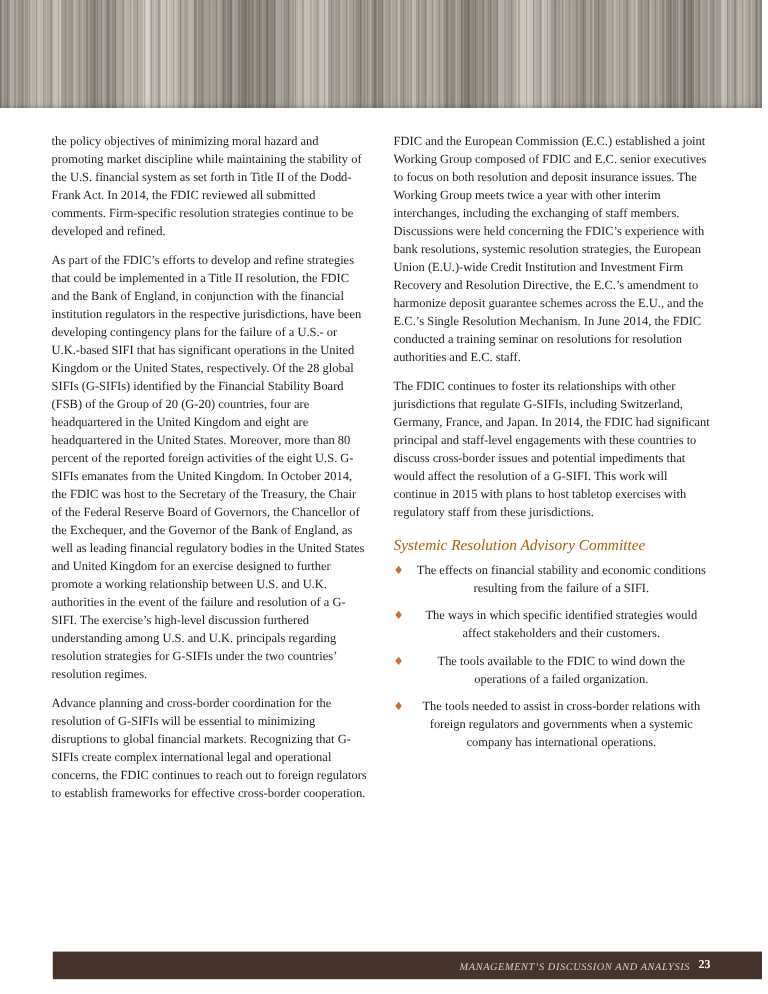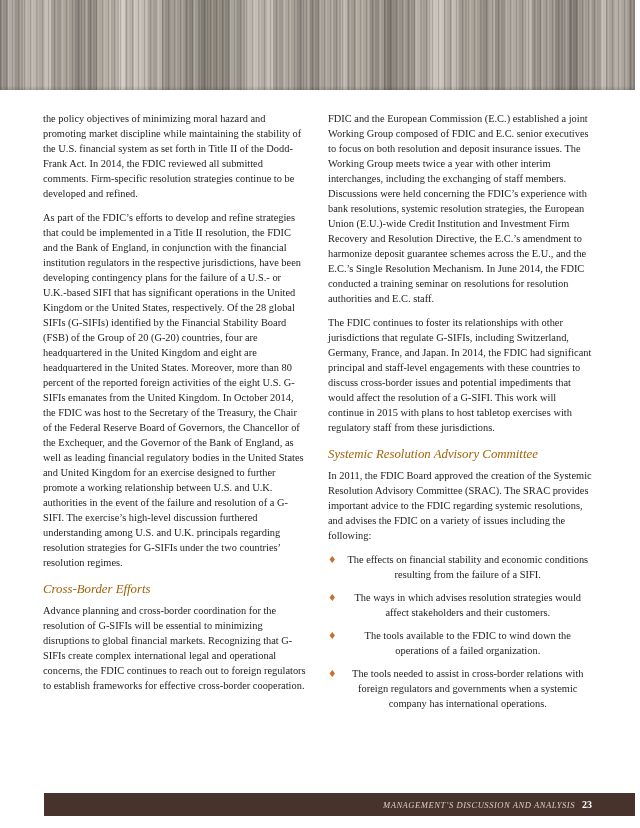--- a/index.html
+++ b/index.html
@@ -108,37 +108,35 @@
 
 <div class="page">
 
   <div class="wood-header"></div>
 
   <div class="content">
 
     <div class="col">
       <p>the policy objectives of minimizing moral hazard and promoting market discipline while maintaining the stability of the U.S. financial system as set forth in Title II of the Dodd-Frank Act.  In 2014, the FDIC reviewed all submitted comments.  Firm-specific resolution strategies continue to be developed and refined.</p>
       <p>As part of the FDIC’s efforts to develop and refine strategies that could be implemented in a Title II resolution, the FDIC and the Bank of England, in conjunction with the financial institution regulators in the respective jurisdictions, have been developing contingency plans for the failure of a U.S.- or U.K.-based SIFI that has significant operations in the United Kingdom or the United States, respectively.  Of the 28 global SIFIs (G-SIFIs) identified by the Financial Stability Board (FSB) of the Group of 20 (G-20) countries, four are headquartered in the United Kingdom and eight are headquartered in the United States.  Moreover, more than 80 percent of the reported foreign activities of the eight U.S. G-SIFIs emanates from the United Kingdom.  In October 2014, the FDIC was host to the Secretary of the Treasury, the Chair of the Federal Reserve Board of Governors, the Chancellor of the Exchequer, and the Governor of the Bank of England, as well as leading financial regulatory bodies in the United States and United Kingdom for an exercise designed to further promote a working relationship between U.S. and U.K. authorities in the event of the failure and resolution of a G-SIFI.  The exercise’s high-level discussion furthered understanding among U.S. and U.K. principals regarding resolution strategies for G-SIFIs under the two countries’ resolution regimes.</p>
-      <h2 class="heading">Cross-Border Efforts</h2>
       <p>Advance planning and cross-border coordination for the resolution of G-SIFIs will be essential to minimizing disruptions to global financial markets.  Recognizing that G-SIFIs create complex international legal and operational concerns, the FDIC continues to reach out to foreign regulators to establish frameworks for effective cross-border cooperation.</p>
     </div>
 
     <div class="col">
       <p>FDIC and the European Commission (E.C.) established a joint Working Group composed of FDIC and E.C. senior executives to focus on both resolution and deposit insurance issues.  The Working Group meets twice a year with other interim interchanges, including the exchanging of staff members.  Discussions were held concerning the FDIC’s experience with bank resolutions, systemic resolution strategies, the European Union (E.U.)-wide Credit Institution and Investment Firm Recovery and Resolution Directive, the E.C.’s amendment to harmonize deposit guarantee schemes across the E.U., and the E.C.’s Single Resolution Mechanism.  In June 2014, the FDIC conducted a training seminar on resolutions for resolution authorities and E.C. staff.</p>
       <p>The FDIC continues to foster its relationships with other jurisdictions that regulate G-SIFIs, including Switzerland, Germany, France, and Japan.  In 2014, the FDIC had significant principal and staff-level engagements with these countries to discuss cross-border issues and potential impediments that would affect the resolution of a G-SIFI.  This work will continue in 2015 with plans to host tabletop exercises with regulatory staff from these jurisdictions.</p>
       <h2 class="heading">Systemic Resolution Advisory Committee</h2>
-      <p>In 2011, the FDIC Board approved the creation of the Systemic Resolution Advisory Committee (SRAC).  The SRAC provides important advice to the FDIC regarding systemic resolutions, and advises the FDIC on a variety of issues including the following:</p>
       <ul class="bullets">
         <li>
           <span class="diamond">♦</span>
           <span class="bullet-text">The effects on financial stability and economic conditions resulting from the failure of a SIFI.</span>
         </li>
         <li>
           <span class="diamond">♦</span>
-          <span class="bullet-text">The ways in which advises resolution strategies would affect stakeholders and their customers.</span>
+          <span class="bullet-text">The ways in which specific identified strategies would affect stakeholders and their customers.</span>
         </li>
         <li>
           <span class="diamond">♦</span>
           <span class="bullet-text">The tools available to the FDIC to wind down the operations of a failed organization.</span>
         </li>
         <li>
           <span class="diamond">♦</span>
           <span class="bullet-text">The tools needed to assist in cross-border relations with foreign regulators and governments when a systemic company has international operations.</span>
         </li>
       </ul>

